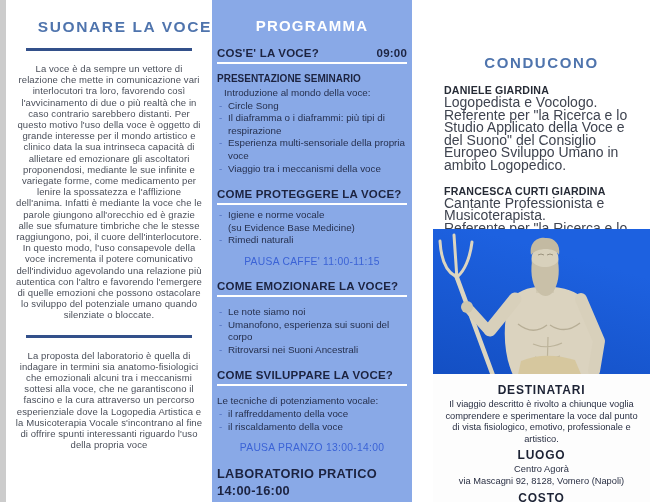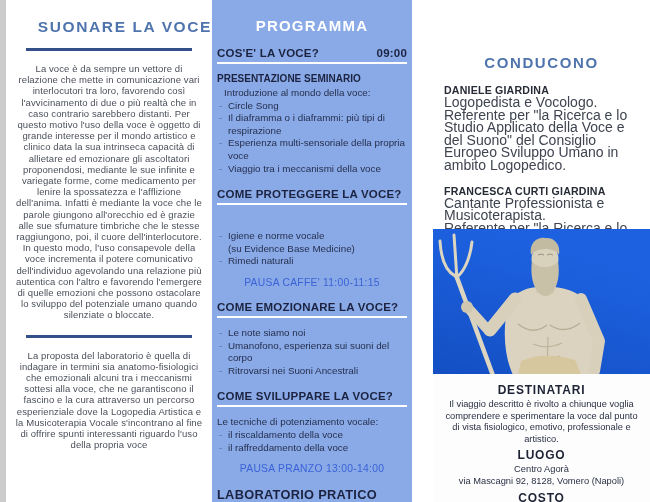--- a/index.html
+++ b/index.html
@@ -69,43 +69,43 @@
       <li class="intro">Introduzione al mondo della voce:</li>
       <li class="dash">Circle Song</li>
       <li class="dash">Il diaframma o i diaframmi: più tipi di respirazione</li>
       <li class="dash">Esperienza multi-sensoriale della propria voce</li>
       <li class="dash">Viaggio tra i meccanismi  della voce</li>
     </ul>
 
     <div class="sess-head">
       <span>COME PROTEGGERE LA VOCE?</span>
     </div>
-    <ul class="plist" style="margin-top:25px;">
+    <ul class="plist" style="margin-top:4px;">
       <li class="dash">Igiene e norme vocale</li>
       <li class="nodash">(su Evidence Base Medicine)</li>
       <li class="dash">Rimedi naturali</li>
     </ul>
     <div class="pause">PAUSA CAFFE' 11:00-11:15</div>
 
     <div class="sess-head">
       <span>COME EMOZIONARE  LA VOCE?</span>
     </div>
     <ul class="plist" style="margin-top:9px;">
       <li class="dash">Le note siamo noi</li>
       <li class="dash">Umanofono, esperienza sui suoni del corpo</li>
       <li class="dash">Ritrovarsi nei Suoni Ancestrali</li>
     </ul>
 
     <div class="sess-head">
       <span>COME SVILUPPARE LA VOCE?</span>
     </div>
     <ul class="plist" style="margin-top:9px;">
       <li style="padding-left:0;">Le tecniche di potenziamento vocale:</li>
+      <li class="dash">il raffreddamento della voce</li>
       <li class="dash">il riscaldamento della voce</li>
-      <li class="dash">il raffreddamento della voce</li>
     </ul>
     <div class="pause">PAUSA PRANZO 13:00-14:00</div>
 
     <div class="lab-head">
       <div>LABORATORIO PRATICO</div>
       <div>14:00-16:00</div>
     </div>
 
   </div>
 

